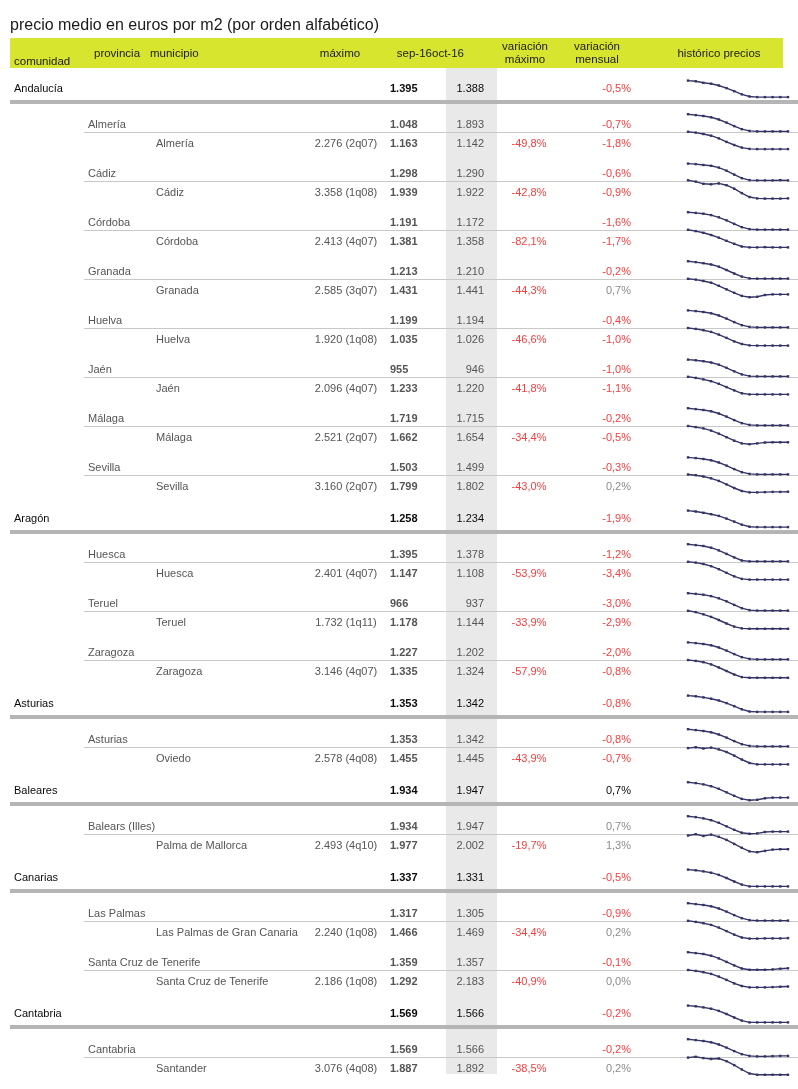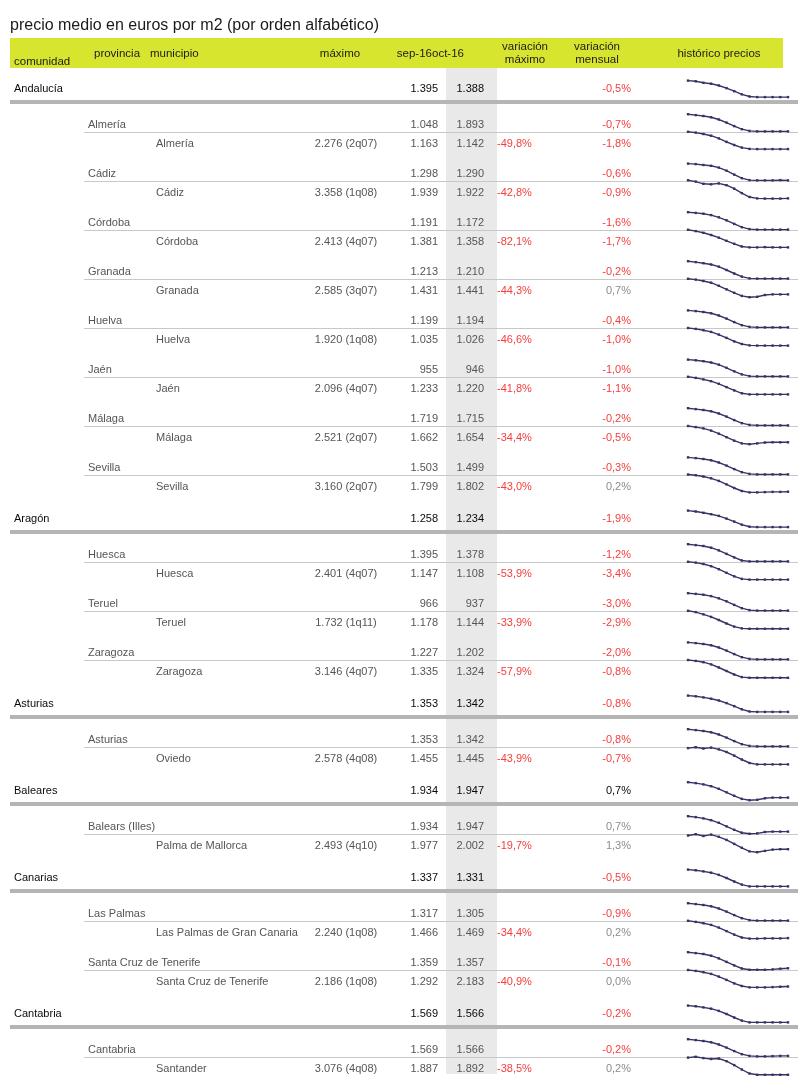--- a/index.html
+++ b/index.html
@@ -20,23 +20,23 @@
   .h7{width:68px;text-align:center;line-height:13px;}
   .h8{width:76px;text-align:center;line-height:13px;}
   .h9{flex:1;text-align:center;padding-left:20px;}
   #rows{position:relative;z-index:1;}
   .row{position:relative;display:flex;align-items:center;font-size:11px;white-space:nowrap;}
   .row .cell{box-sizing:border-box;overflow:visible;}
   .c1{width:88px;padding-left:14px;}
   .c2{width:68px;}
   .c3{width:146px;}
   .c4{width:88px;text-align:center;}
-  .c5{width:48px;text-align:right;}
+  .c5{width:48px;text-align:left;font-weight:bold;}
   .c6{width:59px;text-align:right;padding-right:13px;}
-  .c7{width:68px;text-align:left;padding-right:4px;}
+  .c7{width:68px;text-align:center;padding-right:4px;}
   .c8{width:76px;text-align:right;padding-right:10px;}
   .c9{flex:1;position:relative;height:100%;}
   .com{height:24px;margin-top:10px;font-size:11px;color:#0a0a0a;}
   .com.first{margin-top:8px;}
   .combar{height:4px;background:var(--bar);margin-left:10px;}
   .gap{height:10px;}
   .prov{height:19px;color:#555;}
   .prov::after{content:"";position:absolute;left:84px;right:0;bottom:0;height:1px;background:var(--rowline);}
   .muni{height:20px;color:#555;}
   .neg{color:var(--neg);}

